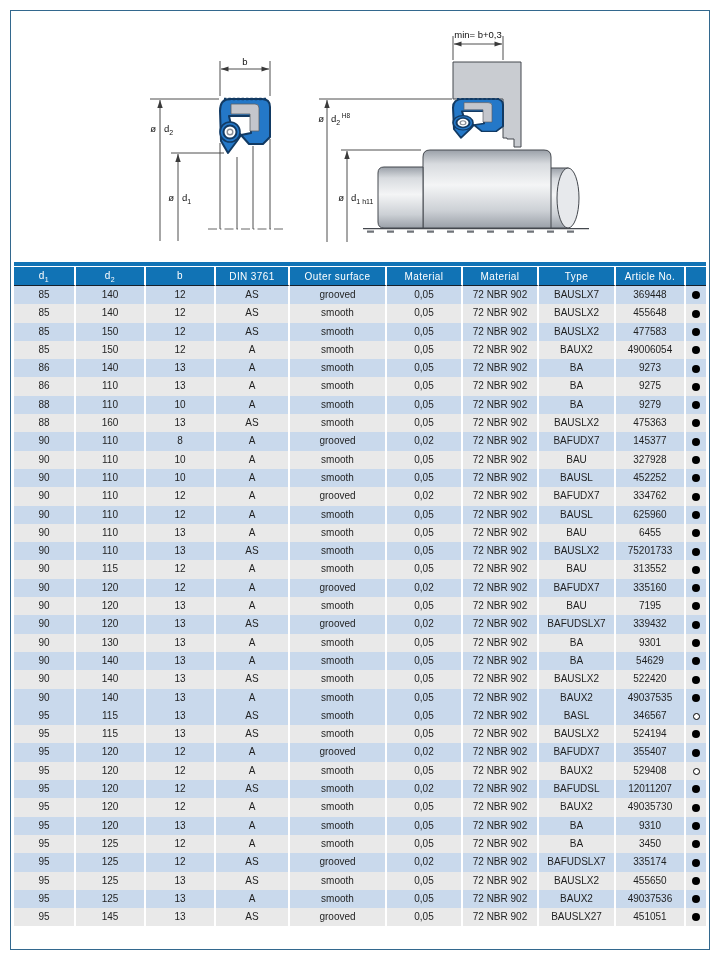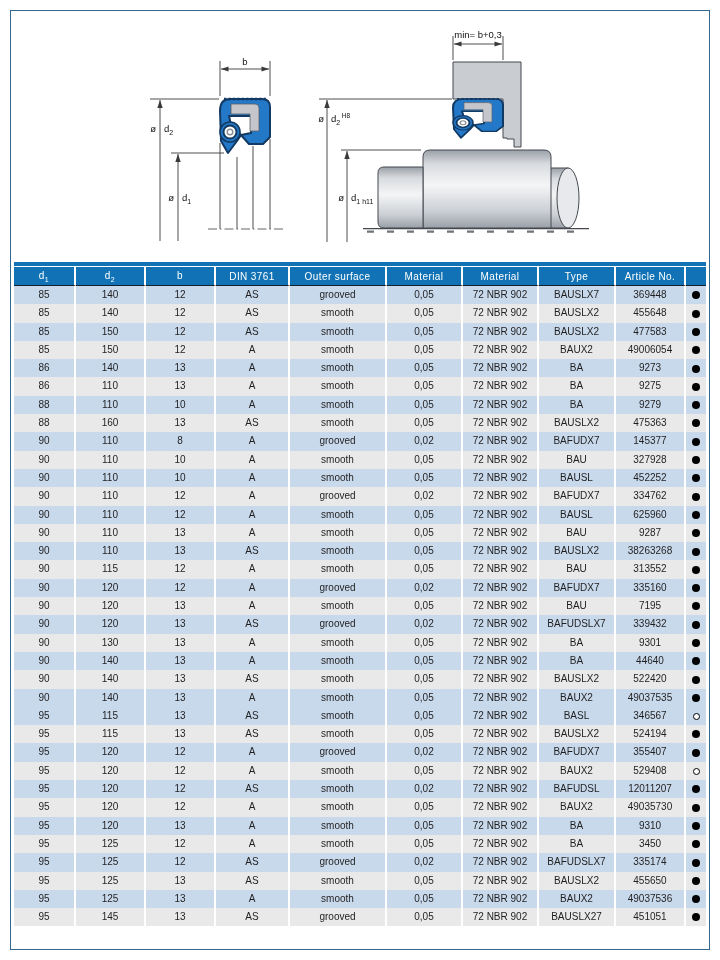--- a/index.html
+++ b/index.html
@@ -337,33 +337,33 @@
           </tr>
           <tr class="even">
             <td>90</td>
             <td>110</td>
             <td>13</td>
             <td>A</td>
             <td>smooth</td>
             <td>0,05</td>
             <td>72 NBR 902</td>
             <td>BAU</td>
-            <td>9287</td>
+            <td>6455</td>
             <td><span class="dot filled"></span></td>
           </tr>
           <tr class="odd">
             <td>90</td>
             <td>110</td>
             <td>13</td>
             <td>AS</td>
             <td>smooth</td>
             <td>0,05</td>
             <td>72 NBR 902</td>
             <td>BAUSLX2</td>
-            <td>38263268</td>
+            <td>75201733</td>
             <td><span class="dot filled"></span></td>
           </tr>
           <tr class="even">
             <td>90</td>
             <td>115</td>
             <td>12</td>
             <td>A</td>
             <td>smooth</td>
             <td>0,05</td>
             <td>72 NBR 902</td>
@@ -421,21 +421,21 @@
           </tr>
           <tr class="odd">
             <td>90</td>
             <td>140</td>
             <td>13</td>
             <td>A</td>
             <td>smooth</td>
             <td>0,05</td>
             <td>72 NBR 902</td>
             <td>BA</td>
-            <td>44640</td>
+            <td>54629</td>
             <td><span class="dot filled"></span></td>
           </tr>
           <tr class="even">
             <td>90</td>
             <td>140</td>
             <td>13</td>
             <td>AS</td>
             <td>smooth</td>
             <td>0,05</td>
             <td>72 NBR 902</td>

